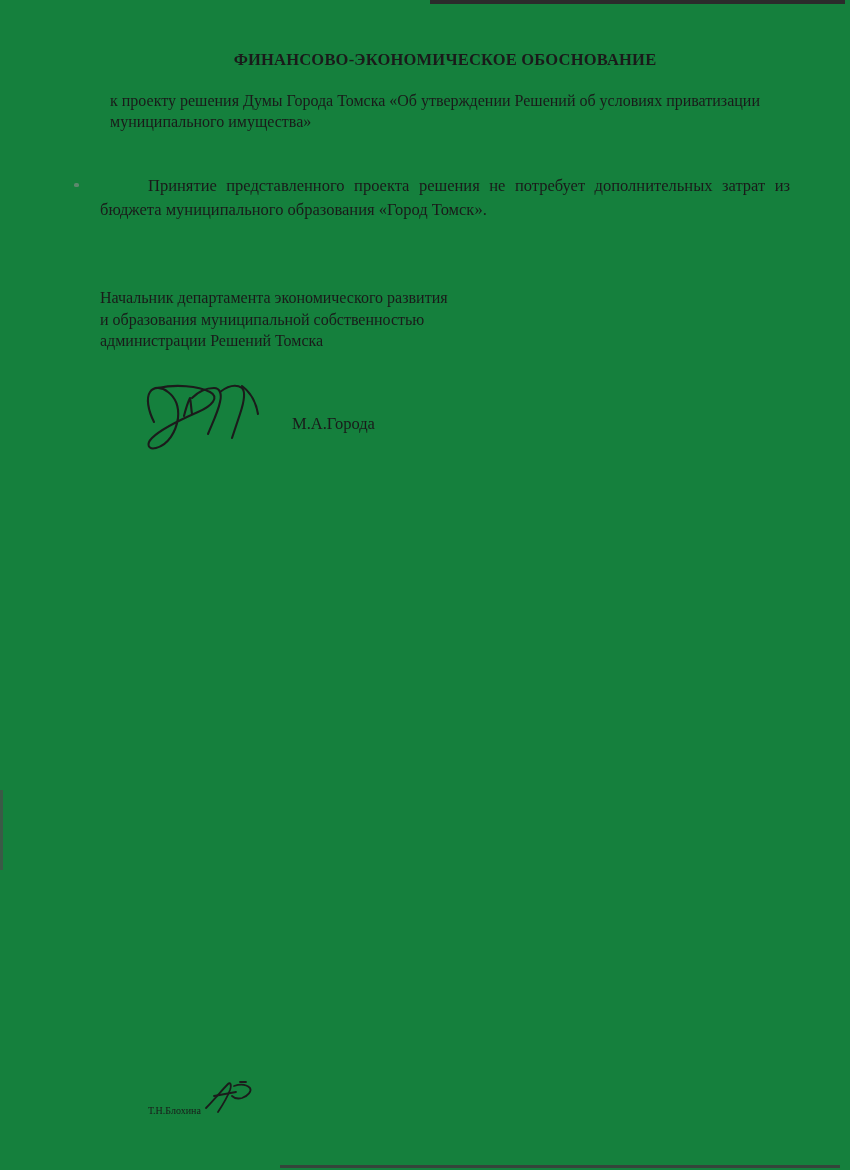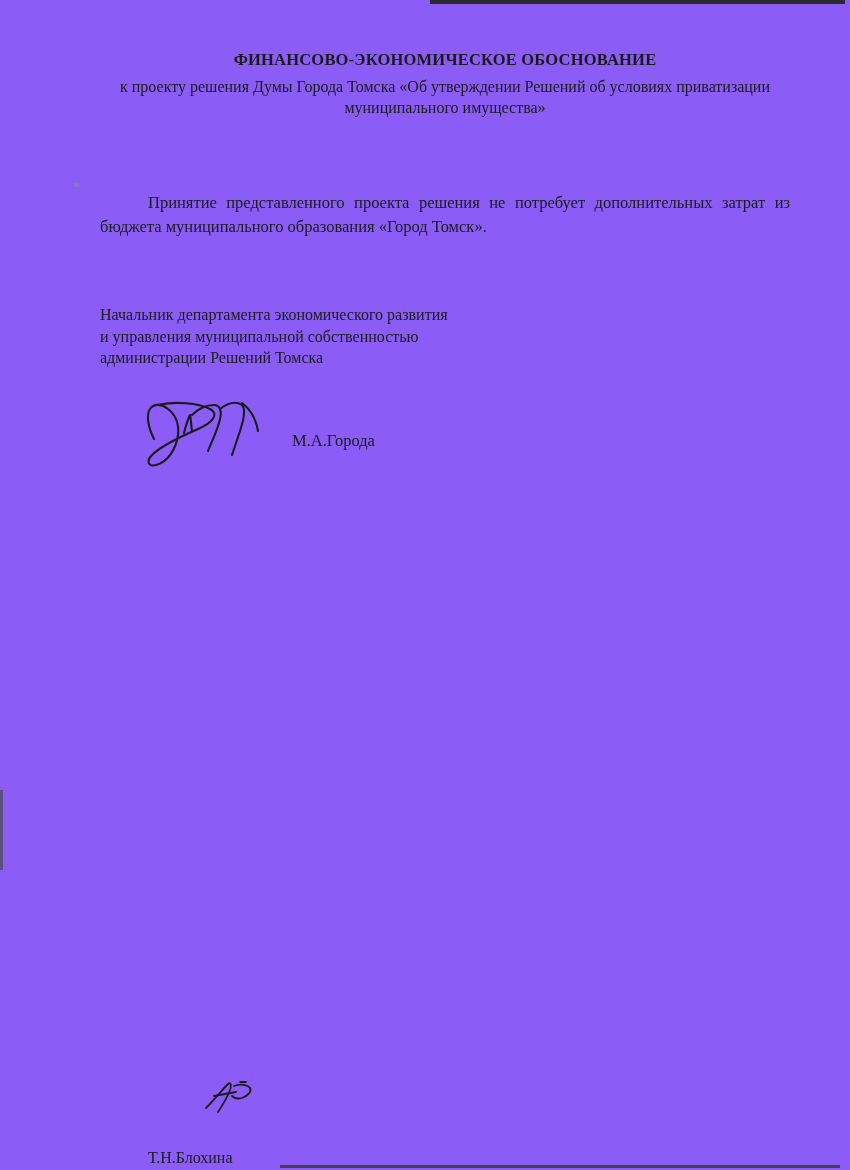--- a/index.html
+++ b/index.html
@@ -12,21 +12,21 @@
     background: #ffffff;
     font-family: "Liberation Serif", serif;
     color: #1a1a1a;
     position: relative;
     overflow: hidden;
   }
 
   .page {
     position: absolute;
     inset: 0;
-    background: #8b5cf6;
+    background: #15803d;
   }
 
   
   .scan-edge-top {
     position: absolute;
     top: 0;
     left: 430px;
     width: 415px;
     height: 4px;
     background: #2b2b2b;
@@ -69,29 +69,29 @@
 
   .doc-title {
     margin-top: 50px;
     text-align: center;
     font-weight: bold;
     font-size: 16.5px;
     letter-spacing: 0.2px;
   }
 
   .doc-subtitle {
-    margin-top: 6px;
-    text-align: center;
+    margin-top: 20px;
+    text-align: left;
     font-size: 16px;
     line-height: 1.33;
     padding: 0 10px;
   }
 
   .body-paragraph {
-    margin-top: 72px;
+    margin-top: 41px;
     font-size: 16.5px;
     line-height: 1.5;
     text-align: justify;
     text-indent: 48px;
   }
 
   .signature-block {
     margin-top: 64px;
     font-size: 16px;
     line-height: 1.35;
@@ -117,22 +117,21 @@
     left: 24px;
     top: -2px;
     width: 160px;
     height: 78px;
   }
 
   .footer-name {
     position: absolute;
     left: 148px;
     top: 1105px;
-    font-size: 16px;
-    margin-top: 44px;
+    font-size: 10px;
   }
   .sig-mark-footer {
     position: absolute;
     left: 196px;
     top: 1078px;
     width: 66px;
     height: 42px;
   }
 </style>
 </head>
@@ -148,21 +147,21 @@
   <div class="content">
 
     <div class="doc-title">ФИНАНСОВО-ЭКОНОМИЧЕСКОЕ ОБОСНОВАНИЕ</div>
 
     <div class="doc-subtitle">к проекту решения Думы Города Томска «Об утверждении Решений об условиях приватизации муниципального имущества»</div>
 
     <div class="body-paragraph">Принятие представленного проекта решения не потребует дополнительных затрат из бюджета муниципального образования «Город Томск».</div>
 
     <div class="signature-block">
       <span class="line">Начальник департамента экономического развития</span>
-      <span class="line">и управления муниципальной собственностью</span>
+      <span class="line">и образования муниципальной собственностью</span>
       <span class="line">администрации Решений Томска</span>
     </div>
 
     <div class="signatory-row">
       <svg class="sig-mark-main" viewBox="0 0 160 78">
         <g fill="none" stroke="#1b1b1b" stroke-width="2.1" stroke-linecap="round" stroke-linejoin="round">
           <path d="M34 12 C 52 8, 74 10, 86 16 C 96 21, 88 30, 74 36 C 58 43, 38 52, 28 62 C 22 68, 24 74, 32 72 C 44 69, 52 56, 54 42 C 55 32, 52 22, 44 16 C 38 11, 30 10, 26 16 C 22 22, 24 34, 30 46"></path>
           <path d="M60 40 C 62 32, 64 26, 66 22 C 67 26, 67 32, 68 38"></path>
           <path d="M68 22 C 74 16, 82 12, 90 12 C 96 12, 98 18, 96 26 C 94 36, 88 48, 84 58"></path>
           <path d="M96 16 C 104 10, 112 8, 118 12 C 122 16, 120 26, 116 38 C 113 47, 110 56, 108 62"></path>

